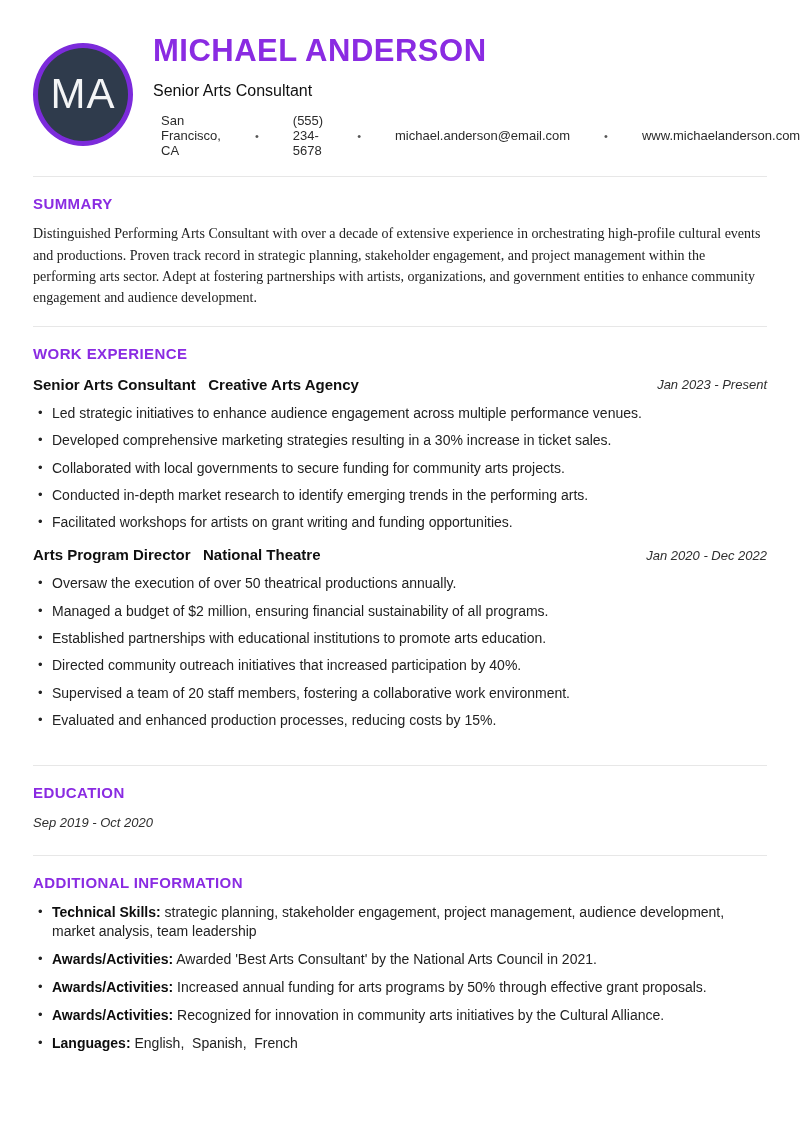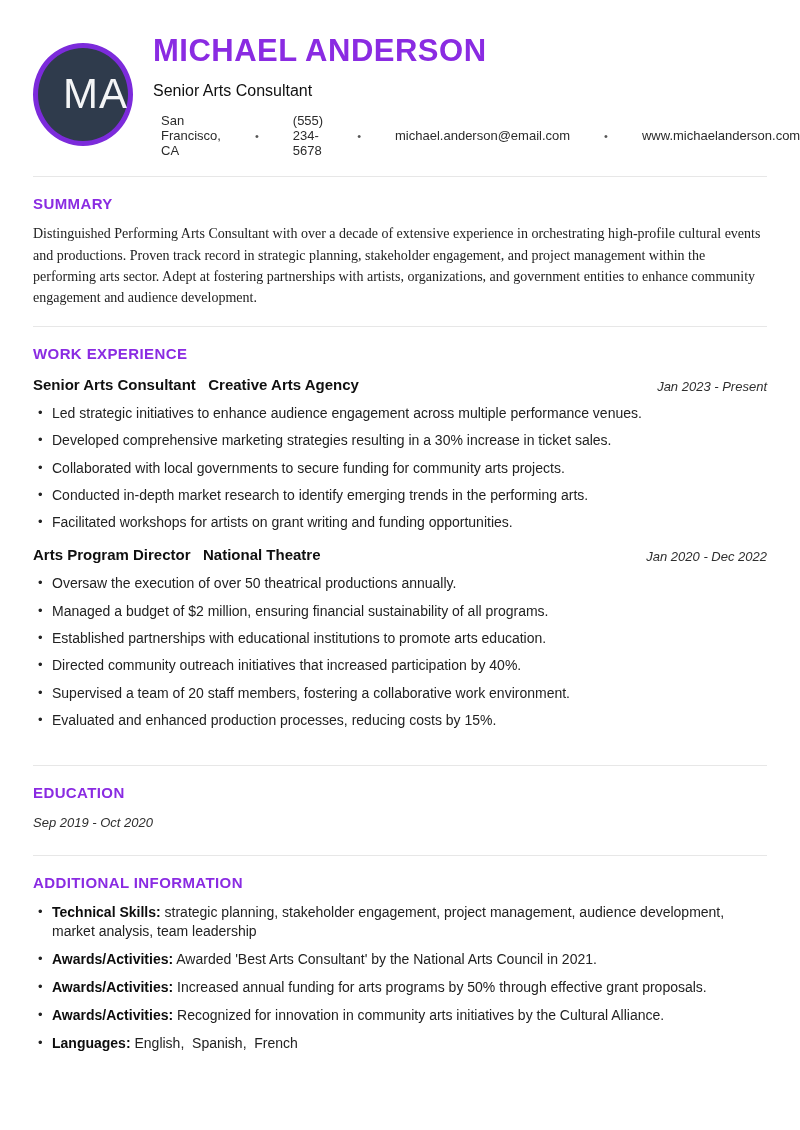--- a/index.html
+++ b/index.html
@@ -5,39 +5,39 @@
   :root { --accent:#8a2be2; --ink:#1e1e1e; --muted:#333; --rule:#e7e7e7; }
   * { margin:0; padding:0; box-sizing:border-box; }
   html,body { background:#fff; }
   body { font-family:"Liberation Sans", sans-serif; color:var(--ink); }
   .page { width:800px; height:1130px; background:#fff; position:relative; overflow:hidden; }
   .content { padding:30px 33px 0 33px; }
 
   
   .header { display:flex; align-items:center; gap:20px; padding-bottom:18px; }
   .avatar { width:100px; height:103px; border-radius:50%; background:#2f3b4c;
-            border:5px solid #7c2bdb; display:flex; align-items:center; justify-content:flex-end;
+            border:5px solid #7c2bdb; display:flex; align-items:center; justify-content:center;
             flex:0 0 auto; }
   .avatar-initials { color:#f4f5f6; font-size:42px; font-weight:400; letter-spacing:1px; }
   .header-text { flex:1; padding-top:4px; }
   .person-name { color:var(--accent); font-size:31px; font-weight:700; letter-spacing:0.5px; line-height:1.1; }
   .person-title { color:#101010; font-size:16px; margin-top:14px; }
   .contact-row { display:flex; align-items:center; gap:28px; margin-top:13px;
                  font-size:13px; color:#2b2b2b; padding-left:8px; }
   .contact-sep { color:#555; font-size:11px; padding:0 6px; }
 
   .rule { border:none; border-top:1px solid var(--rule); margin:0 33px; }
 
   
   .section { padding:18px 33px 0 33px; }
   .section-heading { color:var(--accent); font-size:15px; font-weight:700; letter-spacing:0.4px; }
   .summary-text { margin-top:11px; font-size:14px; line-height:1.53; color:#222; padding-bottom:17px;font-family:Liberation Serif, serif; }
 
   .entry { margin-top:14px; }
-  .entry-head { display:flex; justify-content:space-between; align-items:flex-end; }
+  .entry-head { display:flex; justify-content:space-between; align-items:center; }
   .entry-title { font-size:15px; font-weight:700; color:#101010; }
   .entry-company { font-size:15px; font-weight:700; color:#101010; margin-left:8px; }
   .entry-dates { font-size:13px; font-style:italic; color:#2e2e2e; white-space:nowrap; }
 
   ul.bullets { list-style:none; margin:10px 0 4px 0; }
   ul.bullets li { position:relative; padding-left:19px; font-size:14px; color:#222;
                   line-height:1.35; margin-bottom:8.5px; }
   ul.bullets li::before { content:"•"; position:absolute; left:5px; top:0; color:#222; font-size:13px; }
 
   .work-bottom-gap { padding-bottom:26px; }

